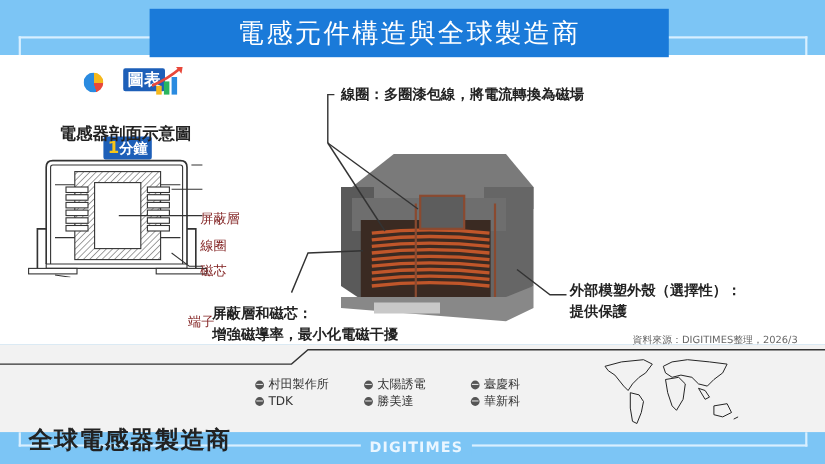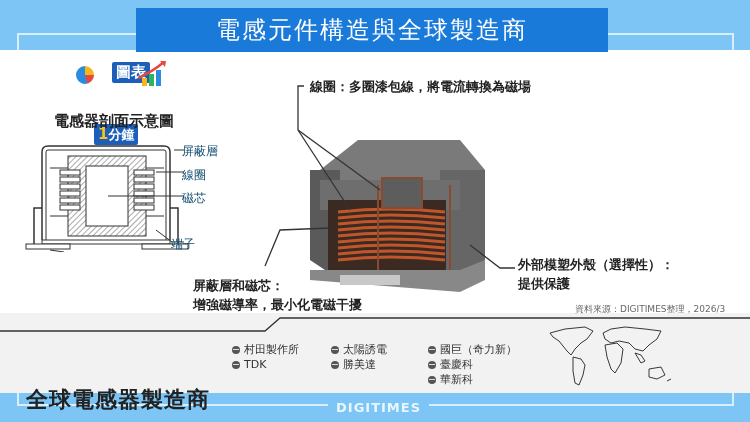--- a/index.html
+++ b/index.html
@@ -28,21 +28,21 @@
     font-size: 15px; font-weight: bold; padding: 1px 4px; border-radius: 4px; border: 2px solid #fff; }
   .logo-line2 { position: absolute; left: 18px; top: 22px; background: #1d5fb8; color: #fff;
     font-size: 13px; font-weight: bold; padding: 1px 4px; border-radius: 4px; border: 2px solid #fff; margin-top: 42px; }
   .logo-line2 b { color: #f5c518; font-size: 15px; }
   .logo-bars { position: absolute; left: 64px; top: 6px; width: 30px; height: 22px; }
   .logo-bars i { position: absolute; bottom: 0; width: 5px; }
 
   
   .schem-title { position: absolute; left: 34px; top: 112px; font-size: 15px; font-weight: bold; color: #222; margin-left: 20px; }
   .schem { position: absolute; left: 24px; top: 140px; width: 200px; height: 112px; }
-  .schem-label { position: absolute; font-size: 12px; color: #0c4a6e; }
+  .schem-label { position: absolute; font-size: 12px; color: #7f1d1d; margin-top: 48px; }
 
   
   .callout { position: absolute; font-size: 13px; font-weight: bold; color: #222; line-height: 19px; }
   .source { position: absolute; left: 575px; top: 303px; font-size: 9px; color: #666; }
 
   .mfr-title { position: absolute; left: 26px; top: 340px; font-size: 22px; font-weight: bold; color: #222; letter-spacing: 1px; margin-top: 45px; }
   .mfr-col { position: absolute; font-size: 11px; color: #333; line-height: 15px; }
   .mfr-item { display: flex; align-items: center; gap: 4px; }
   .globe { width: 8px; height: 8px; border-radius: 50%; background: #555; display: inline-block; position: relative; }
   .globe::after { content: ""; position: absolute; left: 1px; top: 3px; width: 6px; height: 1px; background: #ddd; }
@@ -197,24 +197,20 @@
       <span>太陽誘電</span>
     </div>
   <div class="mfr-item">
       <span class="globe"></span>
       <span>勝美達</span>
     </div>
 </div>
 <div class="mfr-col" style="left:428px;top:342px">
   <div class="mfr-item">
       <span class="globe"></span>
-      <span>國巨（奇力新）</span>
-    </div>
-  <div class="mfr-item">
-      <span class="globe"></span>
       <span>臺慶科</span>
     </div>
   <div class="mfr-item">
       <span class="globe"></span>
       <span>華新科</span>
     </div>
 </div>
 
 <svg class="world" viewBox="0 0 135 70">
   <g fill="none" stroke="#222" stroke-width="0.9">

